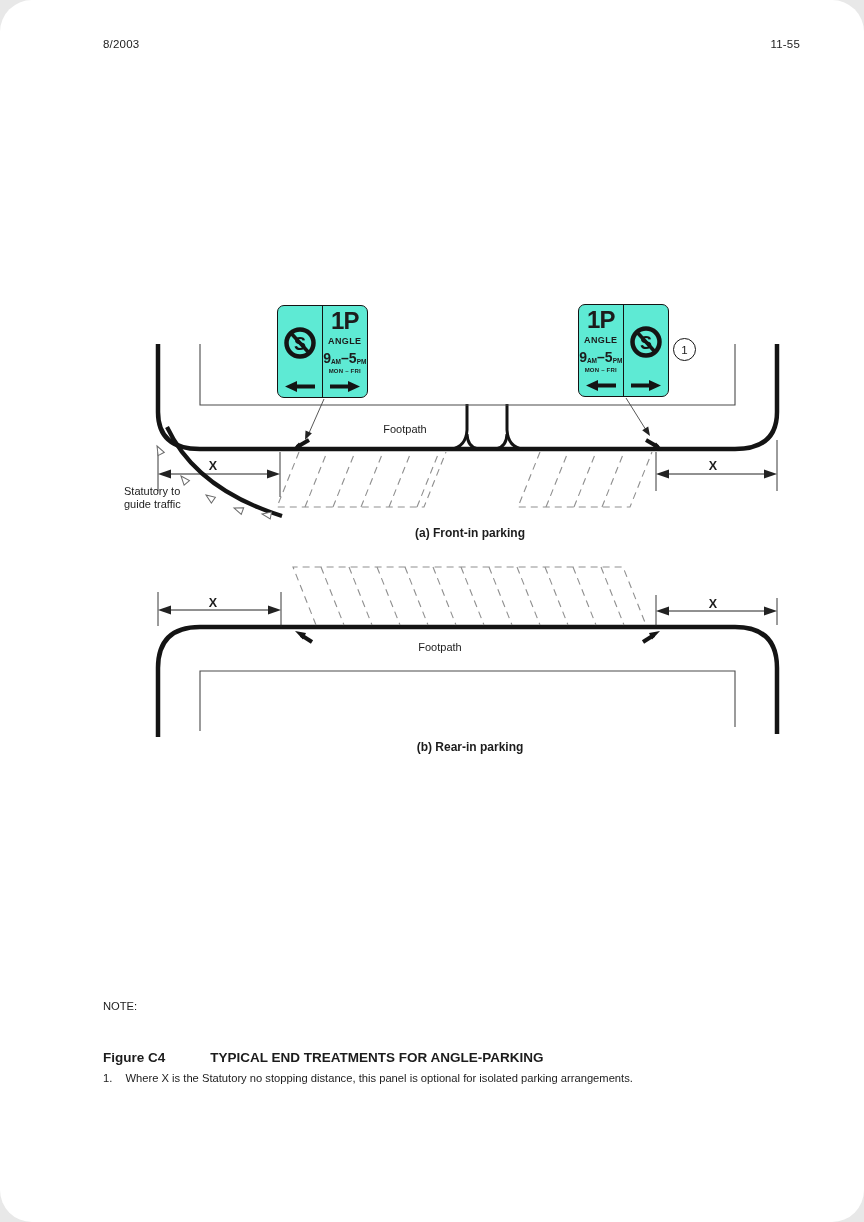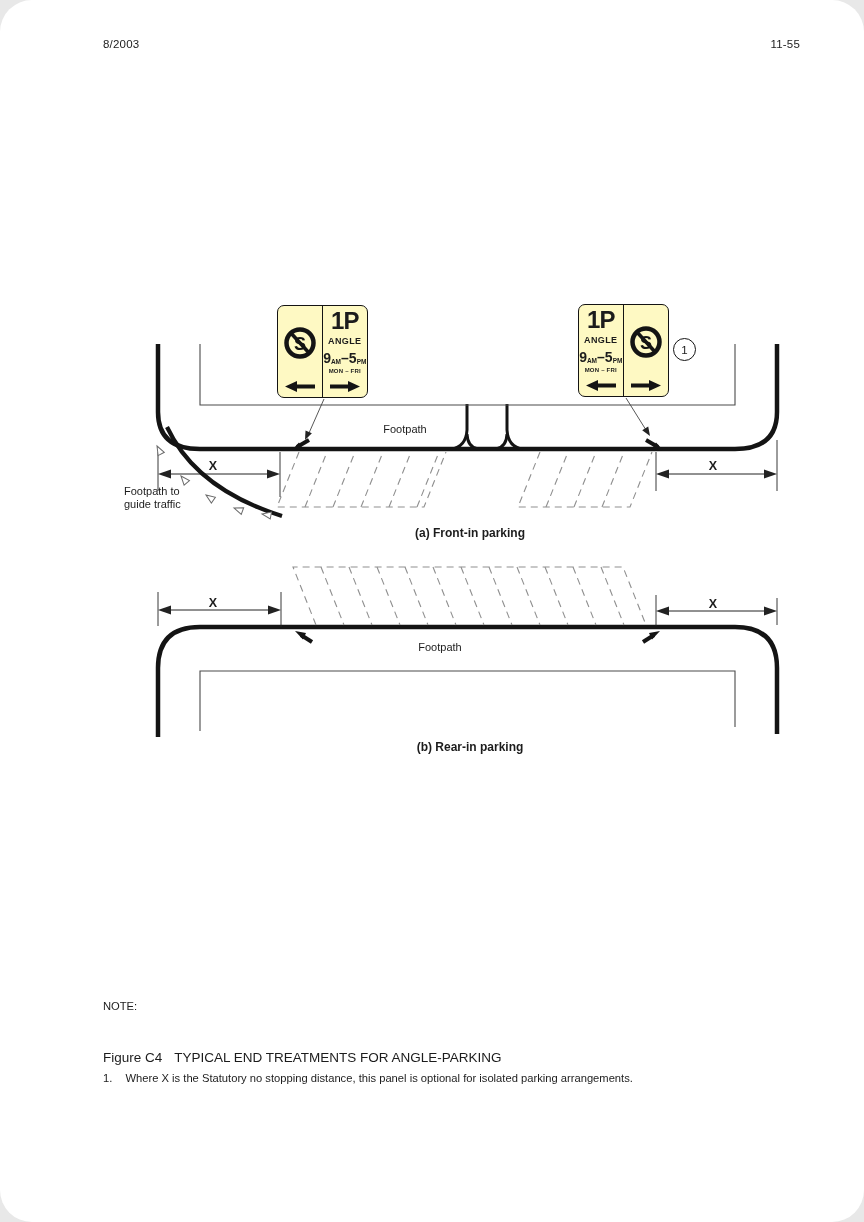--- a/index.html
+++ b/index.html
@@ -5,24 +5,24 @@
   html,body{margin:0;padding:0;background:#e8e8e8;}
   .page{position:relative;width:864px;height:1222px;background:#ffffff;margin:0 auto;
         font-family:"Liberation Sans","DejaVu Sans",sans-serif;color:#1c1c1c;overflow:hidden;border-radius:32px;}
   .abs{position:absolute;}
   .hdr{font-size:11.5px;letter-spacing:.2px;}
   .lbl{font-size:11px;}
   .xlbl{font-size:12.5px;font-weight:600;}
   .cap{font-size:12px;font-weight:bold;text-align:center;}
   .two-line{line-height:13px;}
   .ftxt{font-size:11.2px;}
-  .fig{font-size:13.5px;font-weight:normal;display:flex;gap:12px;}
+  .fig{font-size:13.5px;font-weight:bold;display:flex;gap:45px;}
   svg.linework{position:absolute;left:0;top:0;}
   
-  .sign{position:absolute;width:91px;height:93px;background:#fef9c3;border:1.6px solid #141414;
+  .sign{position:absolute;width:91px;height:93px;background:#5eead4;border:1.6px solid #141414;
         border-radius:7px;display:flex;box-sizing:border-box;z-index:3;justify-content:space-between;}
   .panel{flex:1 1 50%;display:flex;flex-direction:column;align-items:center;box-sizing:border-box;}
   .panel.first{border-right:1.6px solid #141414;}
   .sym-wrap{flex:1;display:flex;align-items:center;justify-content:center;}
   .p-big{font-size:24px;font-weight:bold;letter-spacing:-1px;line-height:24px;margin-top:3px;}
   .p-angle{font-size:9px;font-weight:bold;letter-spacing:.4px;margin-top:3px;}
   .p-time{margin-top:6px;line-height:12px;white-space:nowrap;}
   .t-big{font-size:14px;font-weight:bold;}
   .t-sub{font-size:6.5px;font-weight:bold;vertical-align:-1px;}
   .p-days{font-size:6px;font-weight:bold;letter-spacing:.2px;margin-top:0;}
@@ -205,21 +205,21 @@
       </div>
     </div>
   </div>
 
   <div class="circ" style="left:673px;top:338px;">1</div>
 
   <div class="abs lbl" style="left:375px;top:423px;width:60px;text-align:center;">Footpath</div>
   <div class="abs xlbl" style="left:203px;top:459px;width:20px;text-align:center;">X</div>
   <div class="abs xlbl" style="left:703px;top:459px;width:20px;text-align:center;">X</div>
   <div class="abs lbl two-line" style="left:124px;top:485px;">
-    <div>Footpath to</div>
+    <div>Statutory to</div>
     <div>guide traffic</div>
   </div>
   <div class="abs cap" style="left:370px;top:526px;width:200px;">(a) Front-in parking</div>
 
   <div class="abs xlbl" style="left:203px;top:596px;width:20px;text-align:center;">X</div>
   <div class="abs xlbl" style="left:703px;top:597px;width:20px;text-align:center;">X</div>
   <div class="abs lbl" style="left:410px;top:641px;width:60px;text-align:center;">Footpath</div>
   <div class="abs cap" style="left:370px;top:740px;width:200px;">(b) Rear-in parking</div>
 
   <div class="abs ftxt" style="left:103px;top:1000px;">NOTE:</div>

